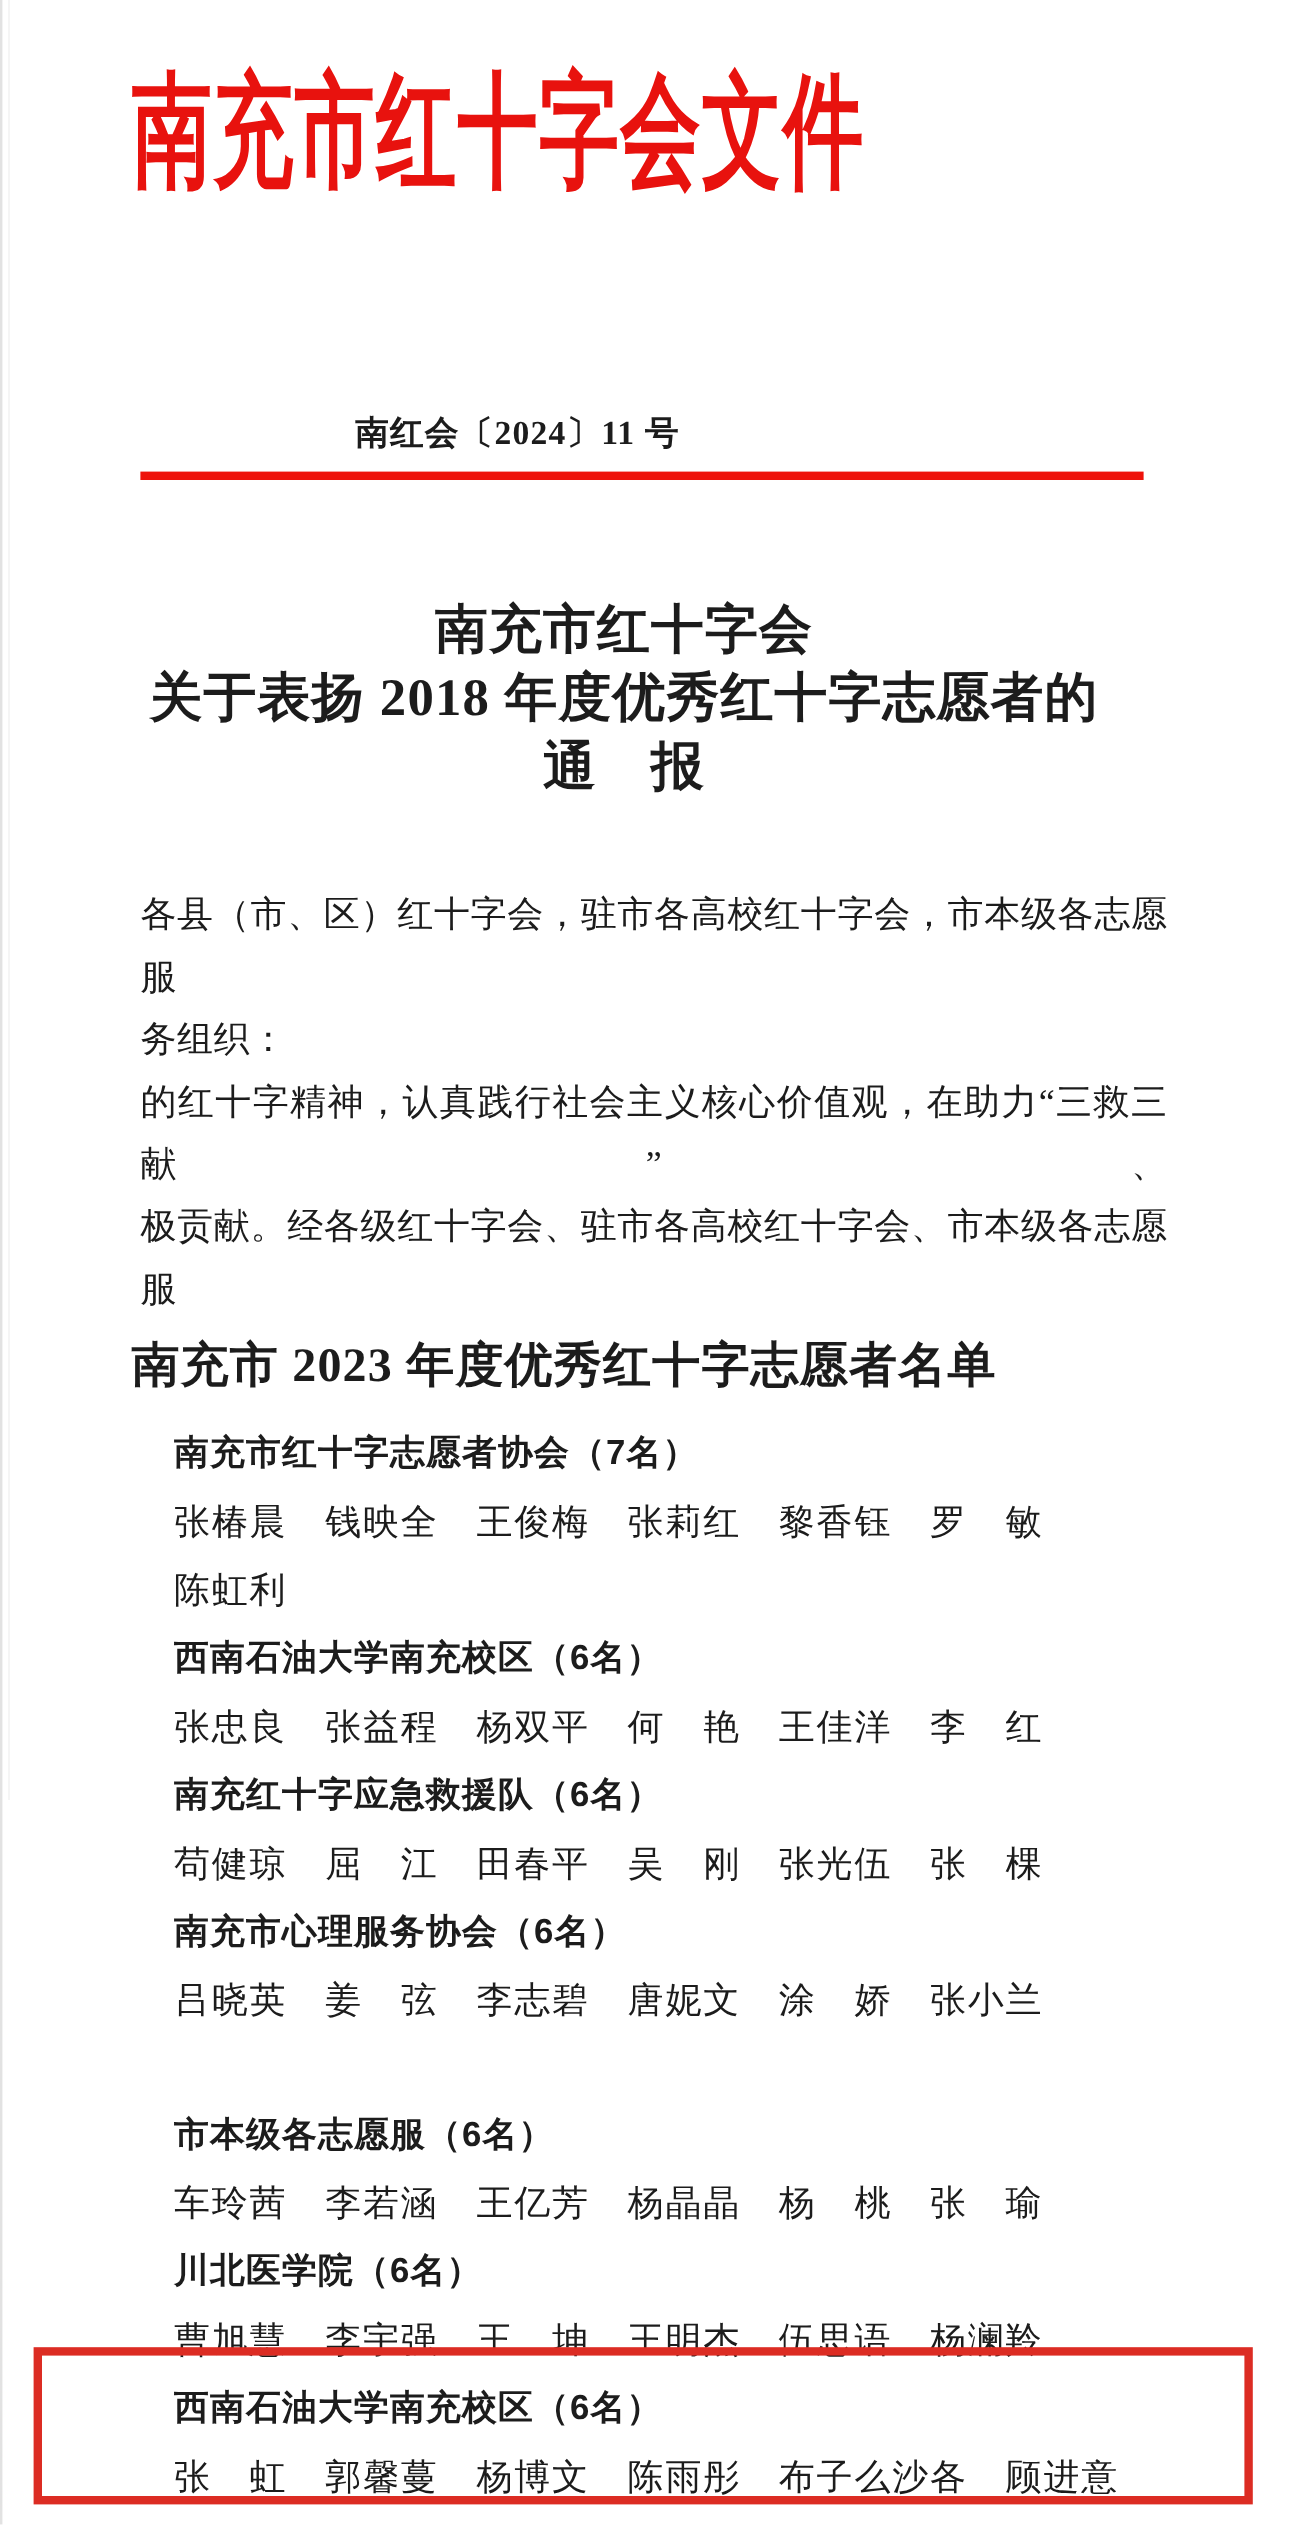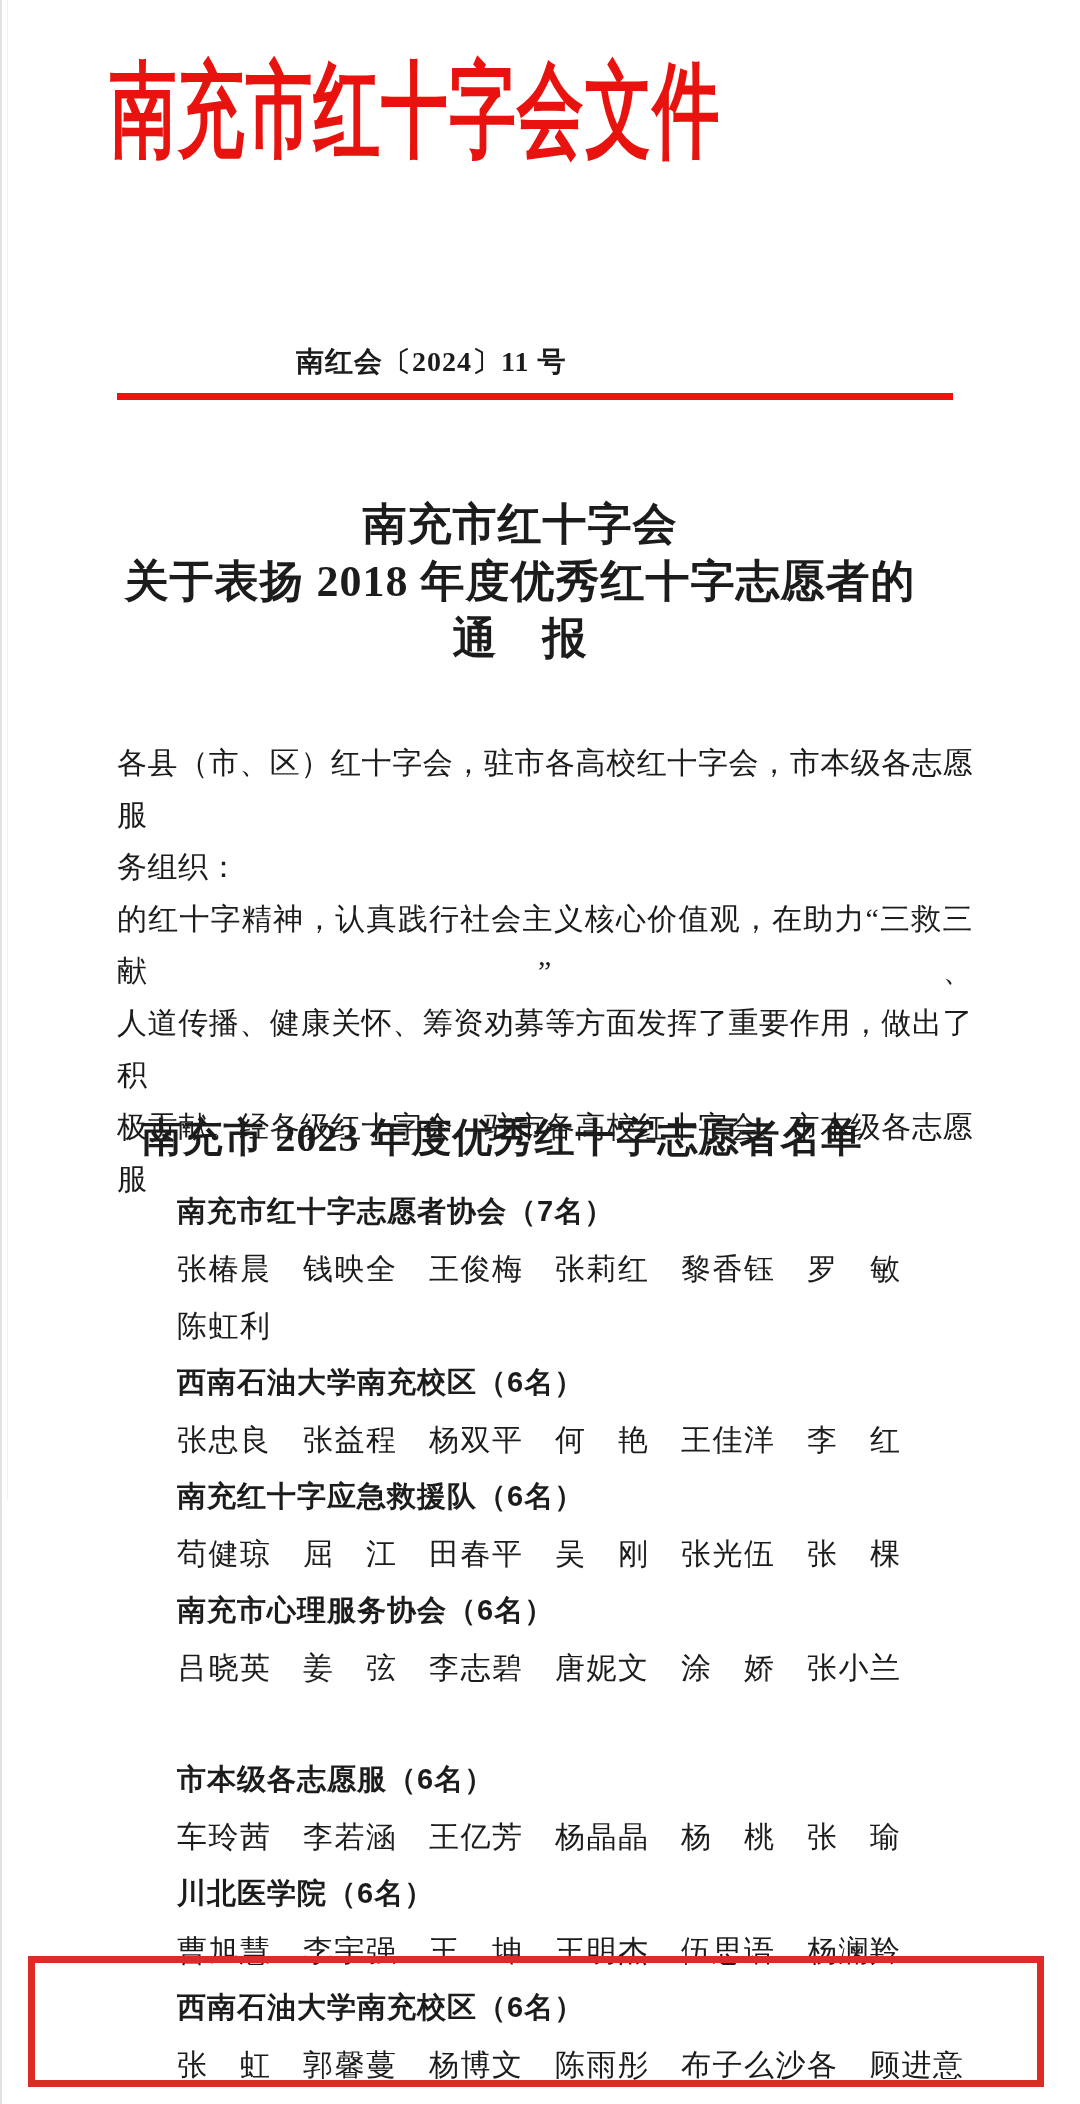--- a/index.html
+++ b/index.html
@@ -61,21 +61,21 @@
 
   .body-text{
     position:absolute;left:117px;top:737px;width:856px;
     font-size:30px;line-height:52px;
     letter-spacing:0.5px;
   }
   .b-line{white-space:nowrap;}
   .b-line.just{white-space:normal;text-align:justify;text-align-last:justify;}
 
   .roster{
-    position:absolute;left:0;top:1112px;width:1000px;margin-left:32px;
+    position:absolute;left:0;top:1112px;width:1000px;
   }
   .roster-title{
     width:940px;
     text-align:center;
     font-weight:bold;
     font-size:40px;line-height:52px;
     margin-bottom:19px;
     letter-spacing:1px;
   }
   .roster-groups{padding-left:145px;}
@@ -117,21 +117,20 @@
   <div class="notice-title" id="notice-title">
       <div>南充市红十字会</div>
       <div>关于表扬 2018 年度优秀红十字志愿者的</div>
       <div>通　报</div>
     </div>
 
   <div class="body-text" id="body-text">
       <div class="b-line just">各县（市、区）红十字会，驻市各高校红十字会，市本级各志愿服</div>
       <div class="b-line">务组织：</div>
       <div class="b-line just">的红十字精神，认真践行社会主义核心价值观，在助力“三救三献”、</div>
-      <div class="b-line just">人道传播、健康关怀、筹资劝募等方面发挥了重要作用，做出了积</div>
       <div class="b-line just">极贡献。经各级红十字会、驻市各高校红十字会、市本级各志愿服</div>
     </div>
 
   <div class="roster">
     <div class="roster-title">南充市 2023 年度优秀红十字志愿者名单</div>
     <div class="roster-groups" id="roster-groups">
         <div class="group">
           <div class="org">南充市红十字志愿者协会（7名）</div>
           <div class="names">张椿晨　钱映全　王俊梅　张莉红　黎香钰　罗　敏</div>
           <div class="names">陈虹利</div>

